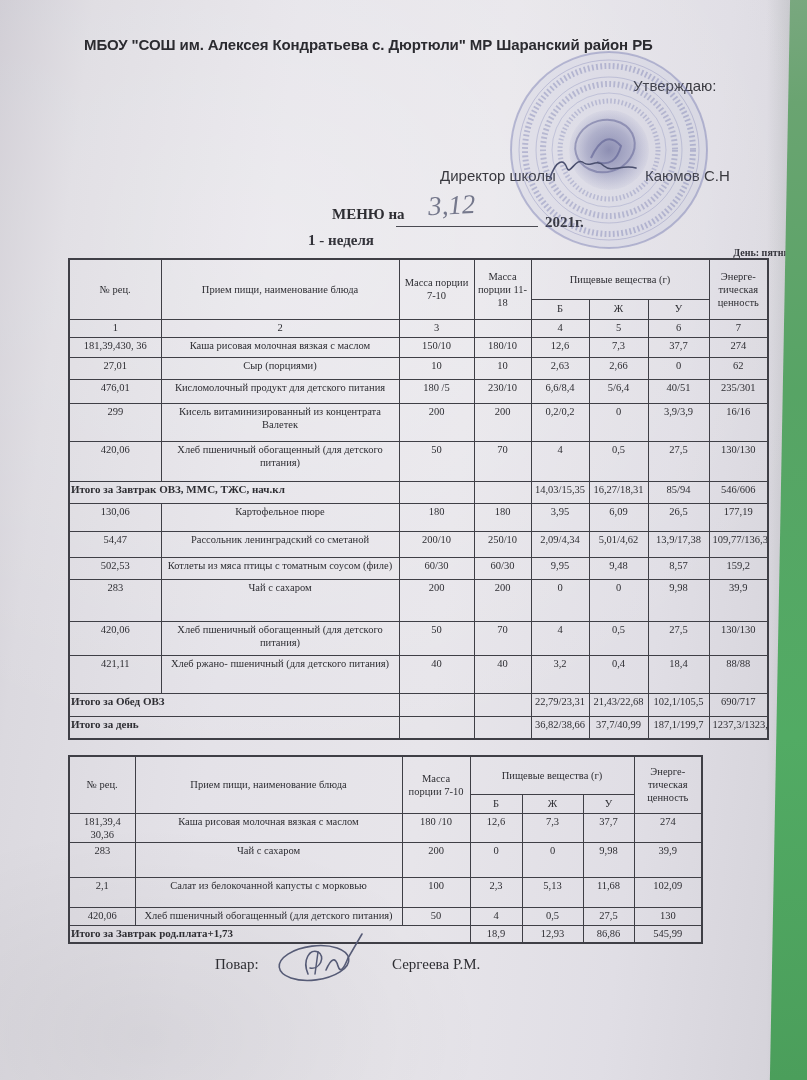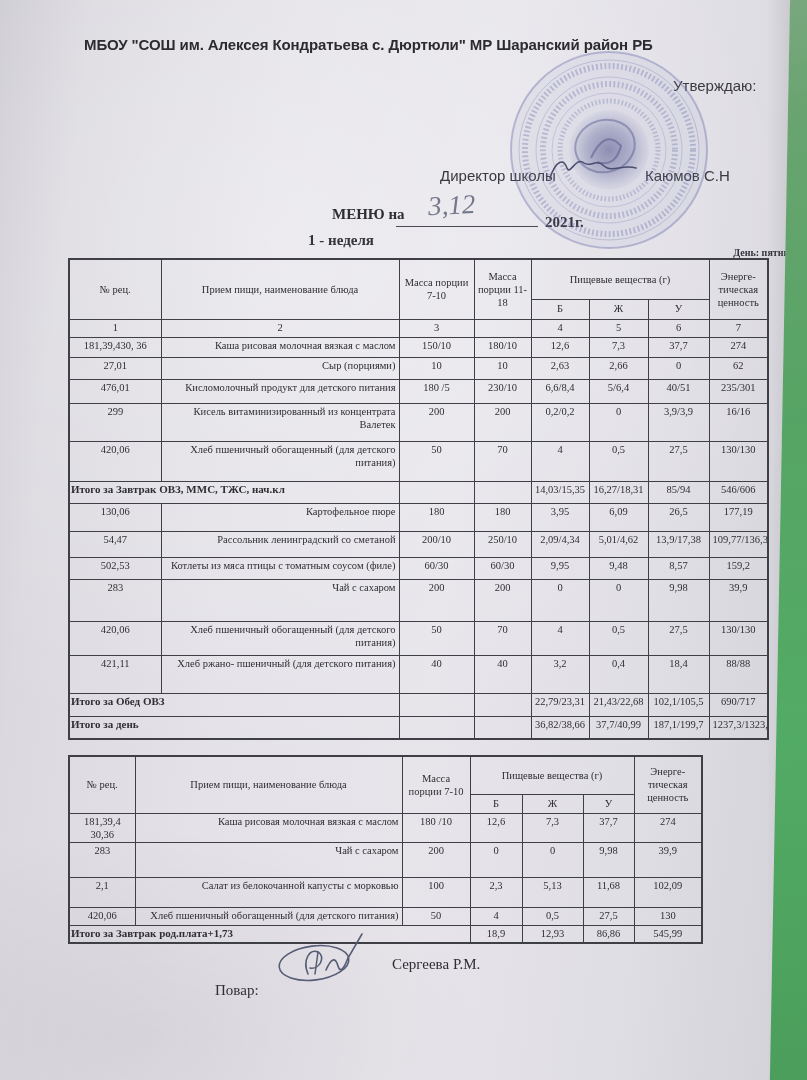--- a/index.html
+++ b/index.html
@@ -13,40 +13,40 @@
     clip-path:polygon(0 0,97.9% 0,95.4% 100%,0 100%);
     background:
       linear-gradient(270deg,rgba(40,60,45,.18),rgba(0,0,0,0) 5%),
       radial-gradient(130% 90% at 35% 22%,rgba(255,255,255,.30),rgba(255,255,255,0) 55%),
       radial-gradient(60% 28% at 18% 96%,rgba(0,0,0,.06),rgba(0,0,0,0) 70%),
       linear-gradient(97deg,#ccc9d1 0%,#dbd9df 10%,#e4e2e8 32%,#e7e5ea 55%,#e0dee5 78%,#d3d1d8 100%);
   }
   .abs{position:absolute;}
   .sans{font-family:"Liberation Sans",sans-serif;}
   .school-title{left:84px;top:36px;font-size:15px;font-weight:bold;letter-spacing:-.1px;color:#2b2b30;white-space:nowrap;}
-  .approve{left:633px;top:77px;font-size:15px;color:#3a3a40;z-index:4;margin-left:40px;}
+  .approve{left:633px;top:77px;font-size:15px;color:#3a3a40;z-index:4;}
   .director-label{left:440px;top:167px;font-size:15px;color:#38383e;z-index:4;}
   .director-name{left:645px;top:167px;font-size:15px;color:#38383e;z-index:4;}
   .menu-label{left:318px;top:206px;font-size:15px;font-weight:bold;margin-left:14px;}
   .menu-underline{left:396px;top:200px;width:142px;height:26px;border-bottom:1.5px solid #4a4a52;}
   .menu-date{left:428px;top:190px;font-size:27px;font-style:italic;color:#75788c;transform:rotate(-3deg);z-index:6;}
   .menu-year{left:545px;top:214px;font-size:15px;font-weight:bold;}
   .week-title{left:0;width:682px;top:232px;text-align:center;font-size:15px;font-weight:bold;color:#33333a;}
   .day-title{left:0;width:800px;top:247px;text-align:right;font-size:10px;font-weight:bold;color:#33333a;}
-  .cook-label{left:215px;top:956px;font-size:15px;margin-top:26px;}
+  .cook-label{left:215px;top:956px;font-size:15px;}
   .cook-name{left:392px;top:956px;font-size:15px;}
   .stamp{left:505px;top:46px;z-index:5;pointer-events:none;}
   .dir-sig{left:546px;top:148px;z-index:6;}
   .cook-sig{left:274px;top:926px;z-index:6;}
   table{border-collapse:collapse;table-layout:fixed;position:absolute;border:2px solid #3f3f46;}
   #t1{left:68px;top:258px;width:699px;}
   #t2{left:68px;top:755px;width:633px;}
   th,td{border:1px solid #3f3f46;font-weight:normal;font-size:10.5px;color:#2e2e33;text-align:center;vertical-align:top;padding:1px 3px;overflow:hidden;line-height:1.25;}
   thead th{vertical-align:middle;padding:2px;}
-  td.name{text-align:right;margin-top:36px;}
+  td.name{text-align:center;margin-top:36px;}
   td.lbl{text-align:left;font-weight:bold;font-size:11px;padding-left:1px;}
   #t1 thead tr:nth-child(1){height:40px}
   #t1 thead tr:nth-child(2){height:20px}
   #t1 thead tr.numrow{height:18px}
   #t1 tbody tr:nth-child(1){height:20px}
   #t1 tbody tr:nth-child(2){height:22px}
   #t1 tbody tr:nth-child(3){height:24px}
   #t1 tbody tr:nth-child(4){height:38px}
   #t1 tbody tr:nth-child(5){height:40px}
   #t1 tbody tr:nth-child(6){height:22px}

